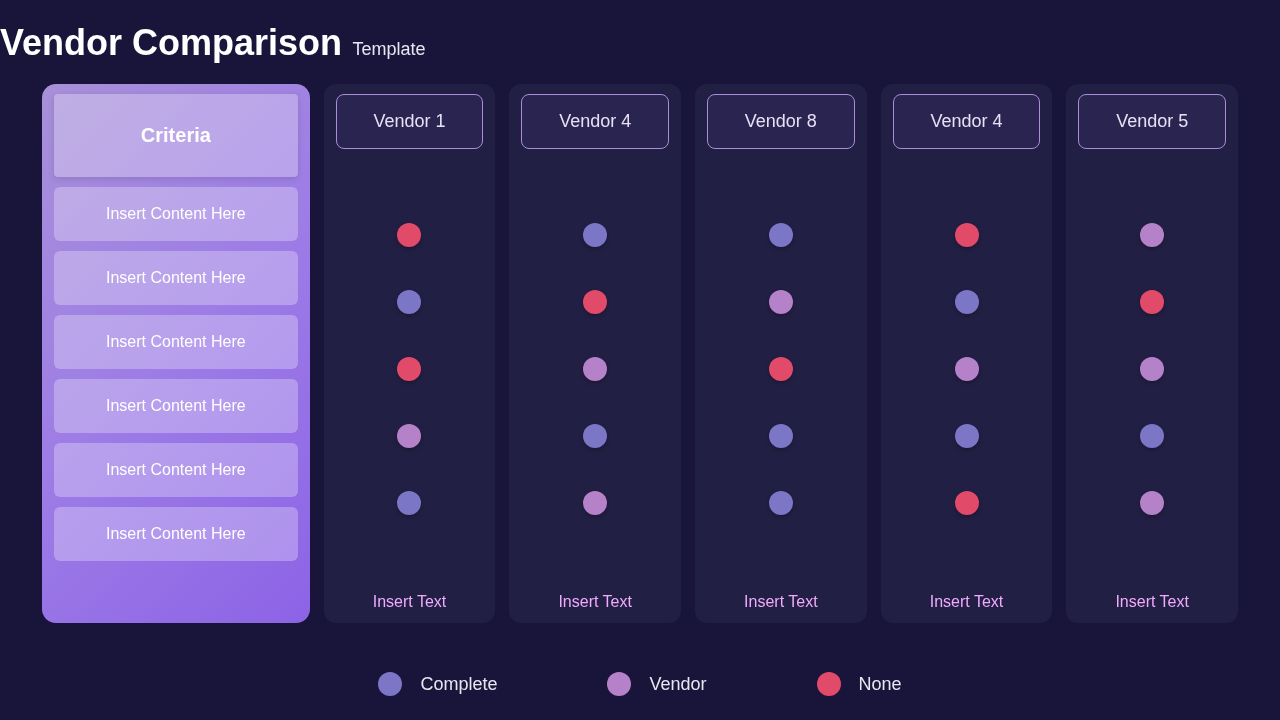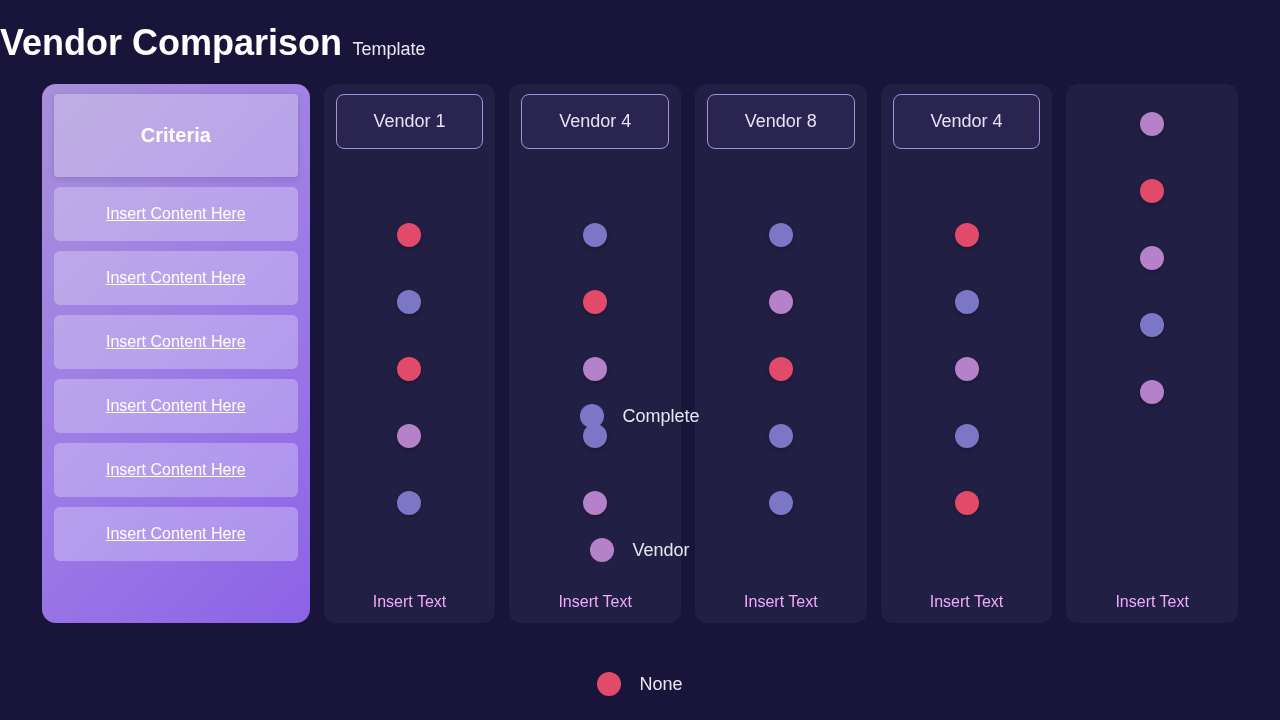--- a/index.html
+++ b/index.html
@@ -55,21 +55,20 @@
     box-shadow: 0 2px 6px rgba(0,0,0,0.12);
   }
   .criteria-row {
     background: rgba(255,255,255,0.28);
     border-radius: 6px;
     text-align: center;
     padding: 18px 0;
     font-size: 16px;
     color: #fff;
     font-weight: 400;
-    text-decoration: underline;
   }
   .vendor-col {
     flex: 1;
     background: #221f44;
     border-radius: 12px;
     padding: 10px 12px 12px 12px;
     display: flex;
     flex-direction: column;
     align-items: center;
     gap: 40px;
@@ -111,21 +110,20 @@
   }
   .legend {
     position: absolute;
     bottom: 24px;
     left: 0;
     width: 100%;
     display: flex;
     justify-content: center;
     gap: 110px;
     align-items: center;
-    flex-direction: column;
   }
   .legend-item {
     display: flex;
     align-items: center;
     gap: 18px;
     font-size: 18px;
     color: #e9e6f2;
   }
   .legend-dot {
     width: 24px;
@@ -191,20 +189,21 @@
       <div class="dot-stack">
         <div class="dot none"></div>
         <div class="dot complete"></div>
         <div class="dot partial"></div>
         <div class="dot complete"></div>
         <div class="dot none"></div>
       </div>
       <div class="vendor-footer">Insert Text</div>
     </div>
     <div class="vendor-col">
+      <div class="vendor-header">Vendor 5</div>
       <div class="dot-stack">
         <div class="dot partial"></div>
         <div class="dot none"></div>
         <div class="dot partial"></div>
         <div class="dot complete"></div>
         <div class="dot partial"></div>
       </div>
       <div class="vendor-footer">Insert Text</div>
     </div>
   </div>

